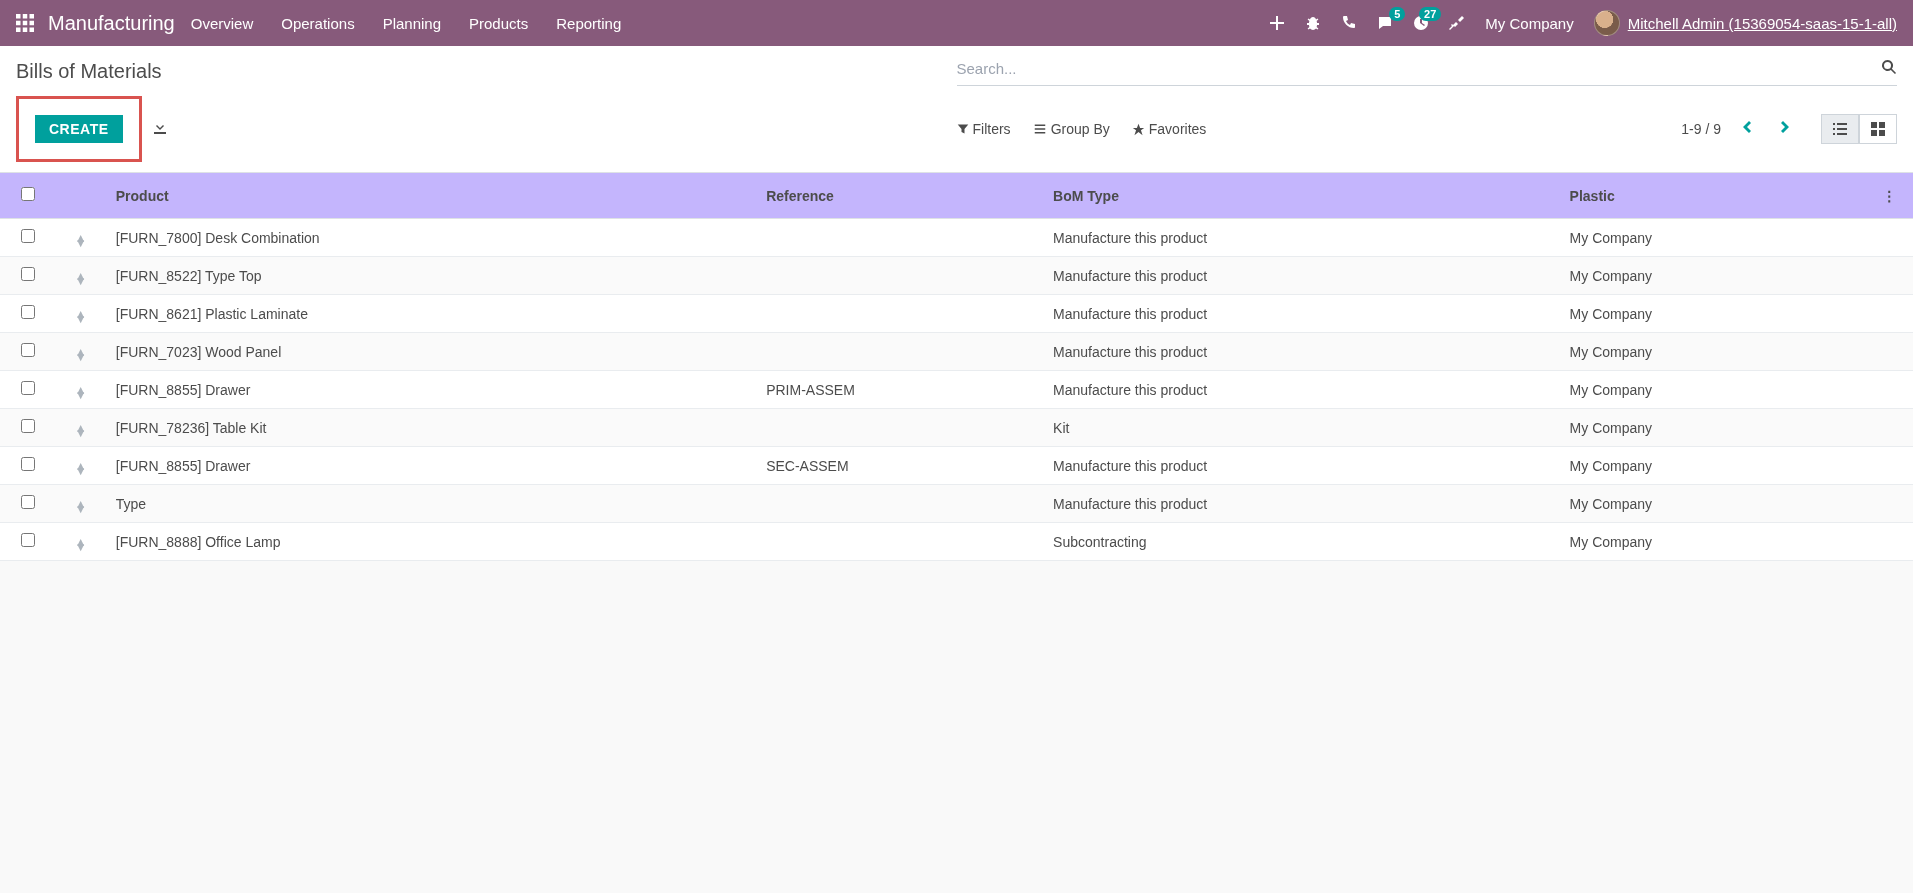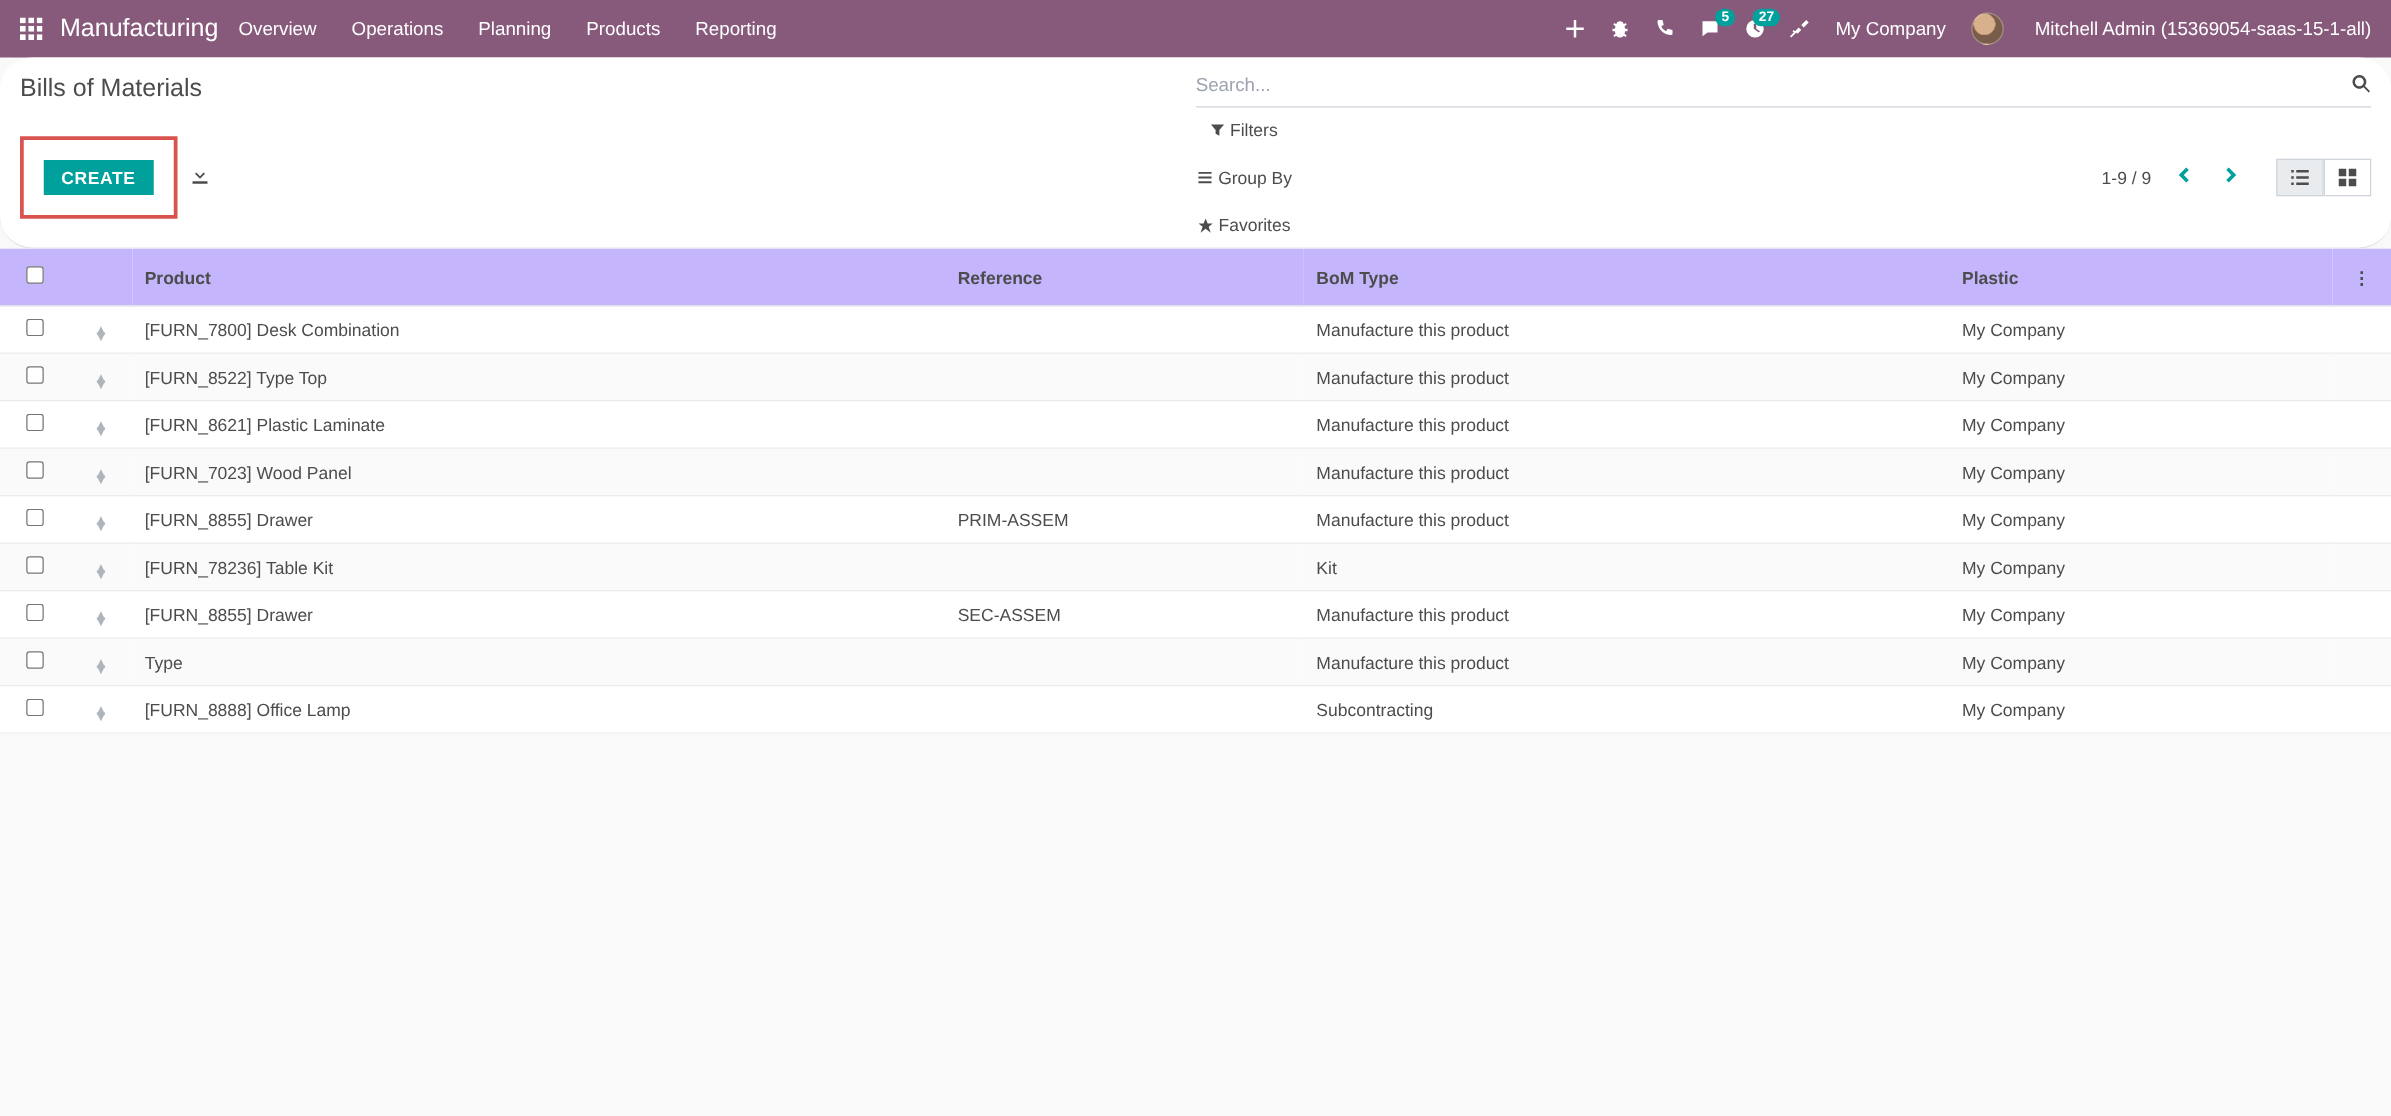--- a/index.html
+++ b/index.html
@@ -5,34 +5,34 @@
 * { box-sizing: border-box; margin: 0; padding: 0; }
 body { font-family: "Helvetica Neue", Arial, sans-serif; font-size: 14px; color: #4c4c4c; background: #f9f9f9; }
 .navbar { background: #875a7b; height: 46px; display: flex; align-items: center; padding: 0 16px; color: #fff; }
 .navbar-apps { margin-right: 14px; display:flex; align-items:center; }
 .navbar-title { font-size: 20px; font-weight: 500; margin-right: 16px; }
 .navbar-menu { display: flex; gap: 28px; align-items: center; }
 .navbar-menu-item { color: #fff; font-size: 15px; cursor: pointer; }
 .navbar-right { margin-left: auto; display: flex; align-items: center; gap: 20px; }
 .navbar-icon { position: relative; color: #fff; cursor: pointer; display:flex; align-items:center;}
 .badge { position: absolute; top: -8px; right: -12px; background: #00a09d; color: #fff; border-radius: 10px; font-size: 11px; font-weight:bold; padding: 1px 5px; }
-.navbar-user { display: flex; align-items: center; gap: 25px; font-size: 15px; }
+.navbar-user { display: flex; align-items: center; gap: 8px; font-size: 15px; text-decoration: underline; }
 .avatar-circle { width: 26px; height: 26px; border-radius: 50%; background: radial-gradient(circle at 40% 35%, #d9b08c 0 40%, #7a5c4a 41% 100%); border:1px solid rgba(255,255,255,0.3);}
-.control-panel { background: #fff; border-bottom: 1px solid #dee2e6; padding: 10px 16px 0 16px; border-radius: 26px; }
+.control-panel { background: #fff; border-bottom: 1px solid #dee2e6; padding: 10px 16px 0 16px; }
 .cp-top { display: flex; align-items: flex-start; }
 .cp-title { font-size: 20px; color: #4c4c4c; flex: 0 0 50%; padding-top: 4px;}
 .cp-search-wrap { flex: 1; display:flex; align-items:center; border-bottom:1px solid #ced4da; padding-bottom:4px;}
 .cp-search { flex:1; border: none; outline: none; font-size: 15px; padding: 4px 0; color:#3b82f6; }
 .cp-search::placeholder{color:#9ca3af;}
 .cp-bottom { display: flex; align-items: center; padding: 10px 0; }
 .cp-left { flex: 0 0 50%; display: flex; align-items: center; gap: 10px; }
 .btn-create { background: #00a09d; color: #fff; border: none; padding: 6px 14px; font-size: 14px; font-weight:bold; cursor: pointer; letter-spacing:0.5px;}
 .create-highlight { border: 3px solid #d9534f; display:inline-block; padding:16px;}
 .cp-right { flex:1; display:flex; align-items:center; }
-.filter-group { display:flex; gap:22px; align-items:center; color:#4c4c4c; font-size:14px;flex-direction:column;}
+.filter-group { display:flex; gap:22px; align-items:center; color:#4c4c4c; font-size:14px;}
 .filter-item { cursor:pointer; display:flex; align-items:center; gap:4px;}
 .pager-group { margin-left:auto; display:flex; align-items:center; gap:14px; color:#4c4c4c;}
 .pager-arrow { color:#7c7bad; cursor:pointer; font-size:16px; padding:0 4px;}
 .pager-arrow.prev{color:#00a09d;}
 .pager-arrow.next{color:#00a09d;}
 .view-switcher { display:flex; gap:0; margin-left:10px;}
 .view-btn { border:1px solid #ced4da; padding:6px 10px; cursor:pointer; background:#fff; display:flex; align-items:center;}
 .view-btn.active{ background:#e9ecef;}
 .table-wrap { background:#fff; }
 table { width:100%; border-collapse:collapse; }

